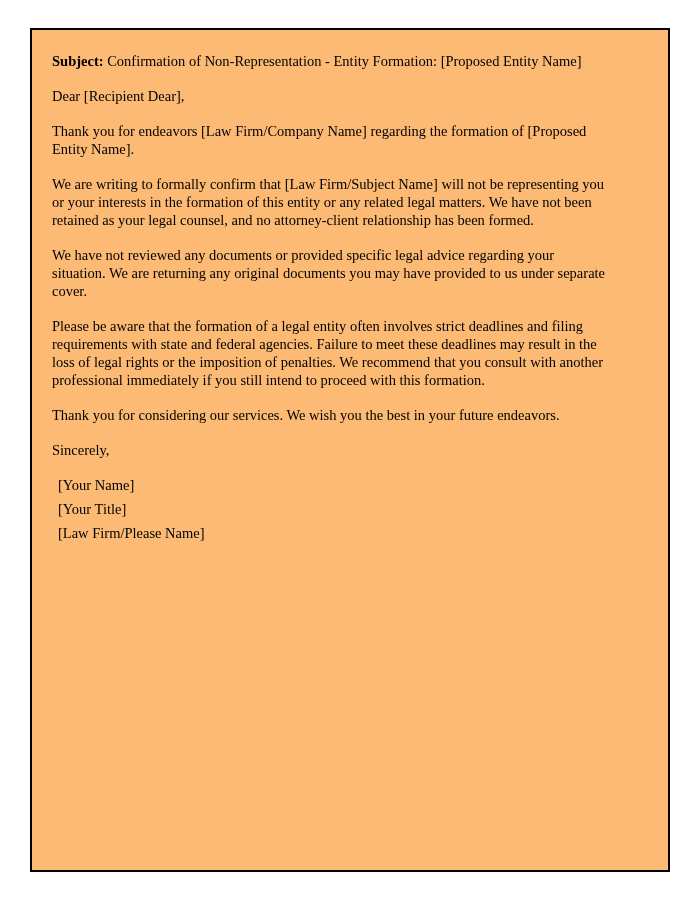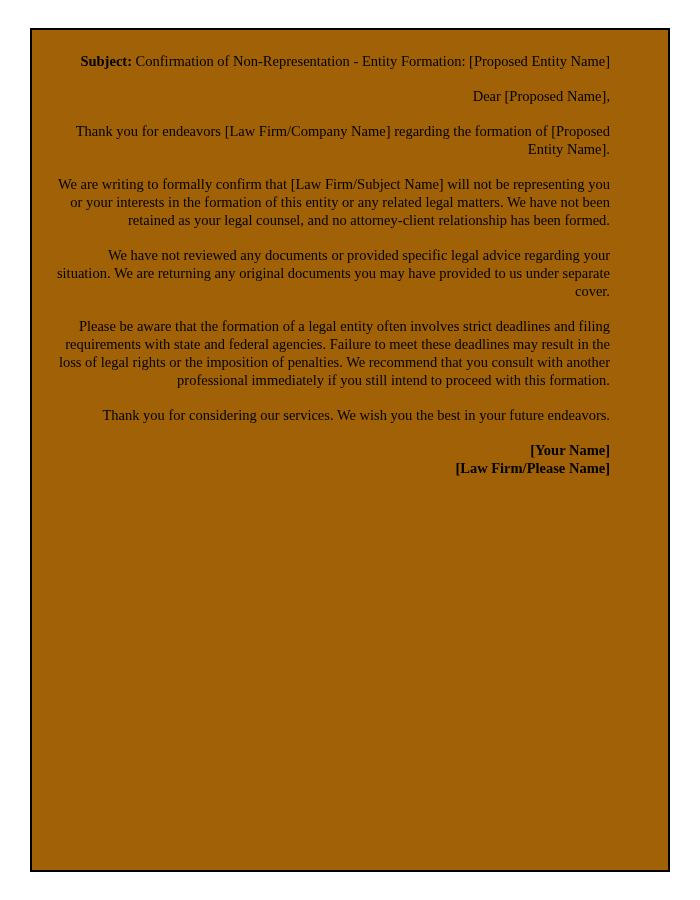--- a/index.html
+++ b/index.html
@@ -16,58 +16,58 @@
     color: #000000;
   }
   .letter-frame {
     position: absolute;
     top: 28px;
     left: 30px;
     right: 30px;
     bottom: 28px;
     border: 2px solid #000000;
     box-sizing: border-box;
-    background: #a16207;
-    text-align: right;
+    background: #fdba74;
   }
   .letter-body {
     padding: 22px 58px 22px 20px;
     font-size: 14.5px;
     line-height: 18px;
   }
   .letter-body p {
     margin: 0 0 17px 0;
   }
   .subject-label {
     font-weight: bold;
   }
   .signature-block div {
-    margin: 0;
+    margin: 6px;
     line-height: 18px;
-    font-weight: bold;
   }
 </style>
 </head>
 <body>
 
 <div class="page">
   <div class="letter-frame">
     <div class="letter-body">
 
       <p><span class="subject-label">Subject:</span> <span>Confirmation of Non-Representation - Entity Formation: [Proposed Entity Name]</span></p>
 
-      <p>Dear [Proposed Name],</p>
+      <p>Dear [Recipient Dear],</p>
 
       <p>Thank you for endeavors [Law Firm/Company Name] regarding the formation of [Proposed Entity Name].</p>
       <p>We are writing to formally confirm that [Law Firm/Subject Name] will not be representing you or your interests in the formation of this entity or any related legal matters. We have not been retained as your legal counsel, and no attorney-client relationship has been formed.</p>
       <p>We have not reviewed any documents or provided specific legal advice regarding your situation. We are returning any original documents you may have provided to us under separate cover.</p>
       <p>Please be aware that the formation of a legal entity often involves strict deadlines and filing requirements with state and federal agencies. Failure to meet these deadlines may result in the loss of legal rights or the imposition of penalties. We recommend that you consult with another professional immediately if you still intend to proceed with this formation.</p>
       <p>Thank you for considering our services. We wish you the best in your future endeavors.</p>
 
+      <p>Sincerely,</p>
 
       <div class="signature-block">
         <div>[Your Name]</div>
+        <div>[Your Title]</div>
         <div>[Law Firm/Please Name]</div>
       </div>
 
     </div>
   </div>
 </div>
 
 </body></html>

